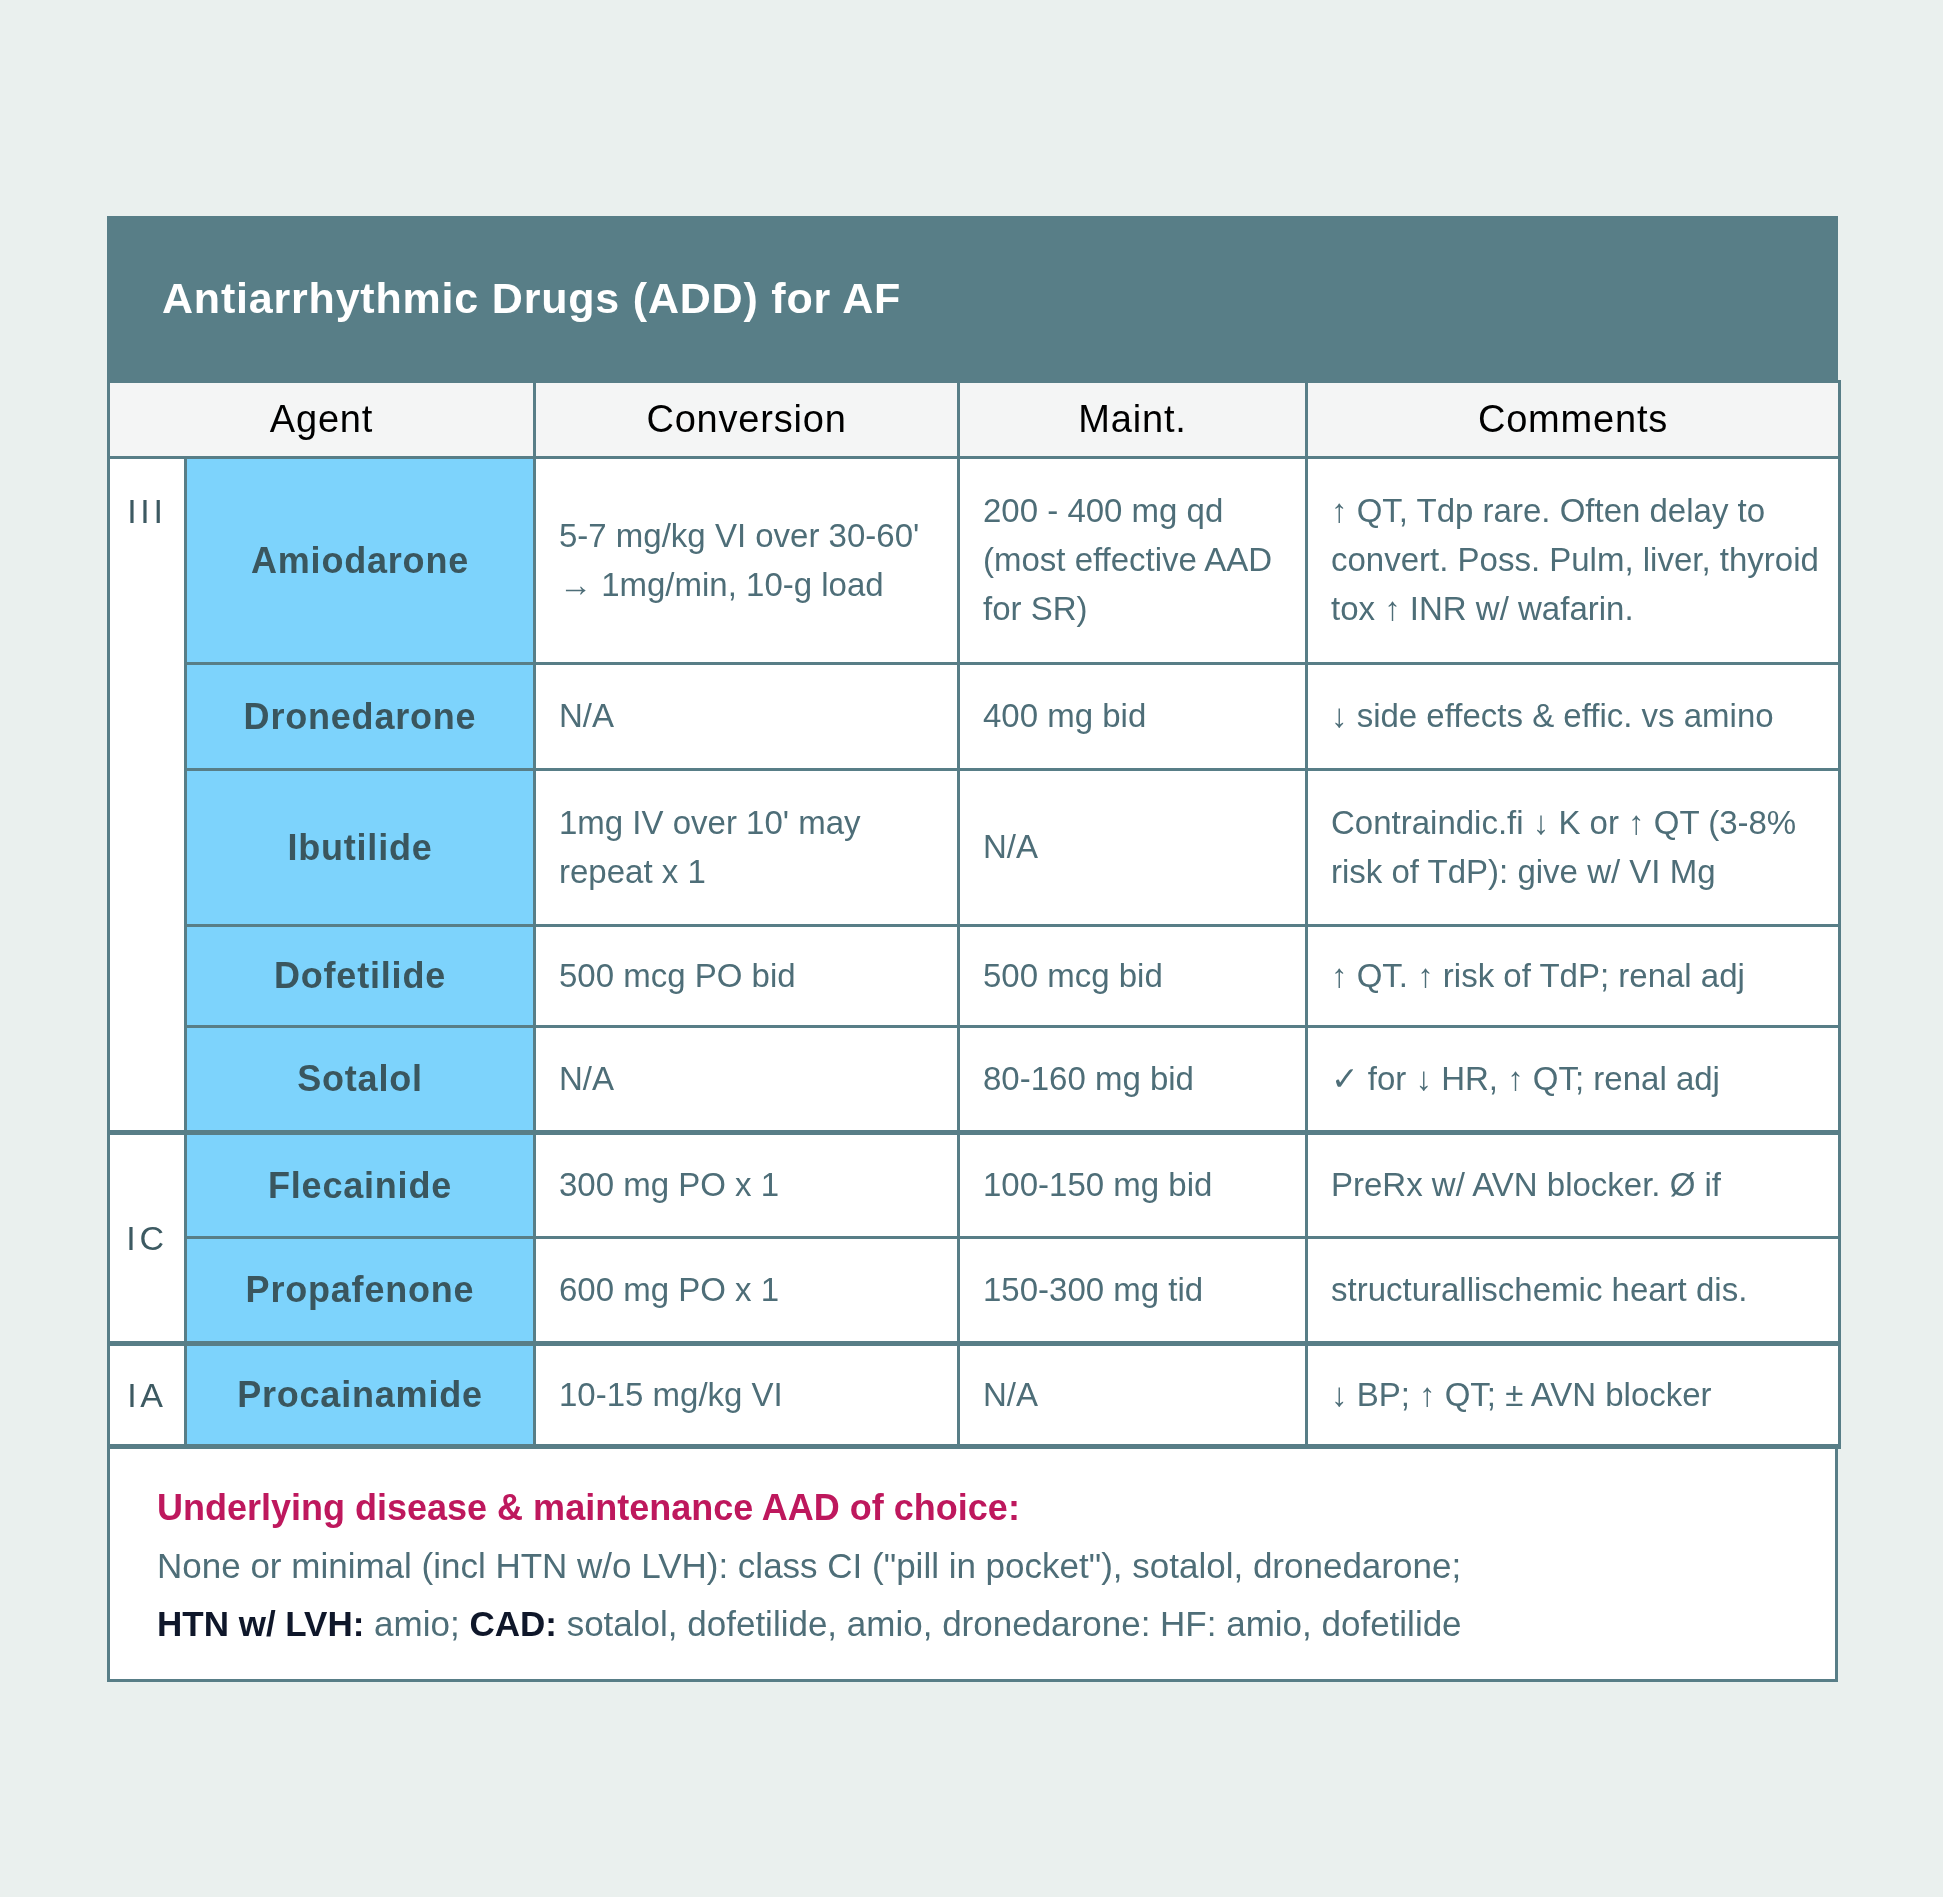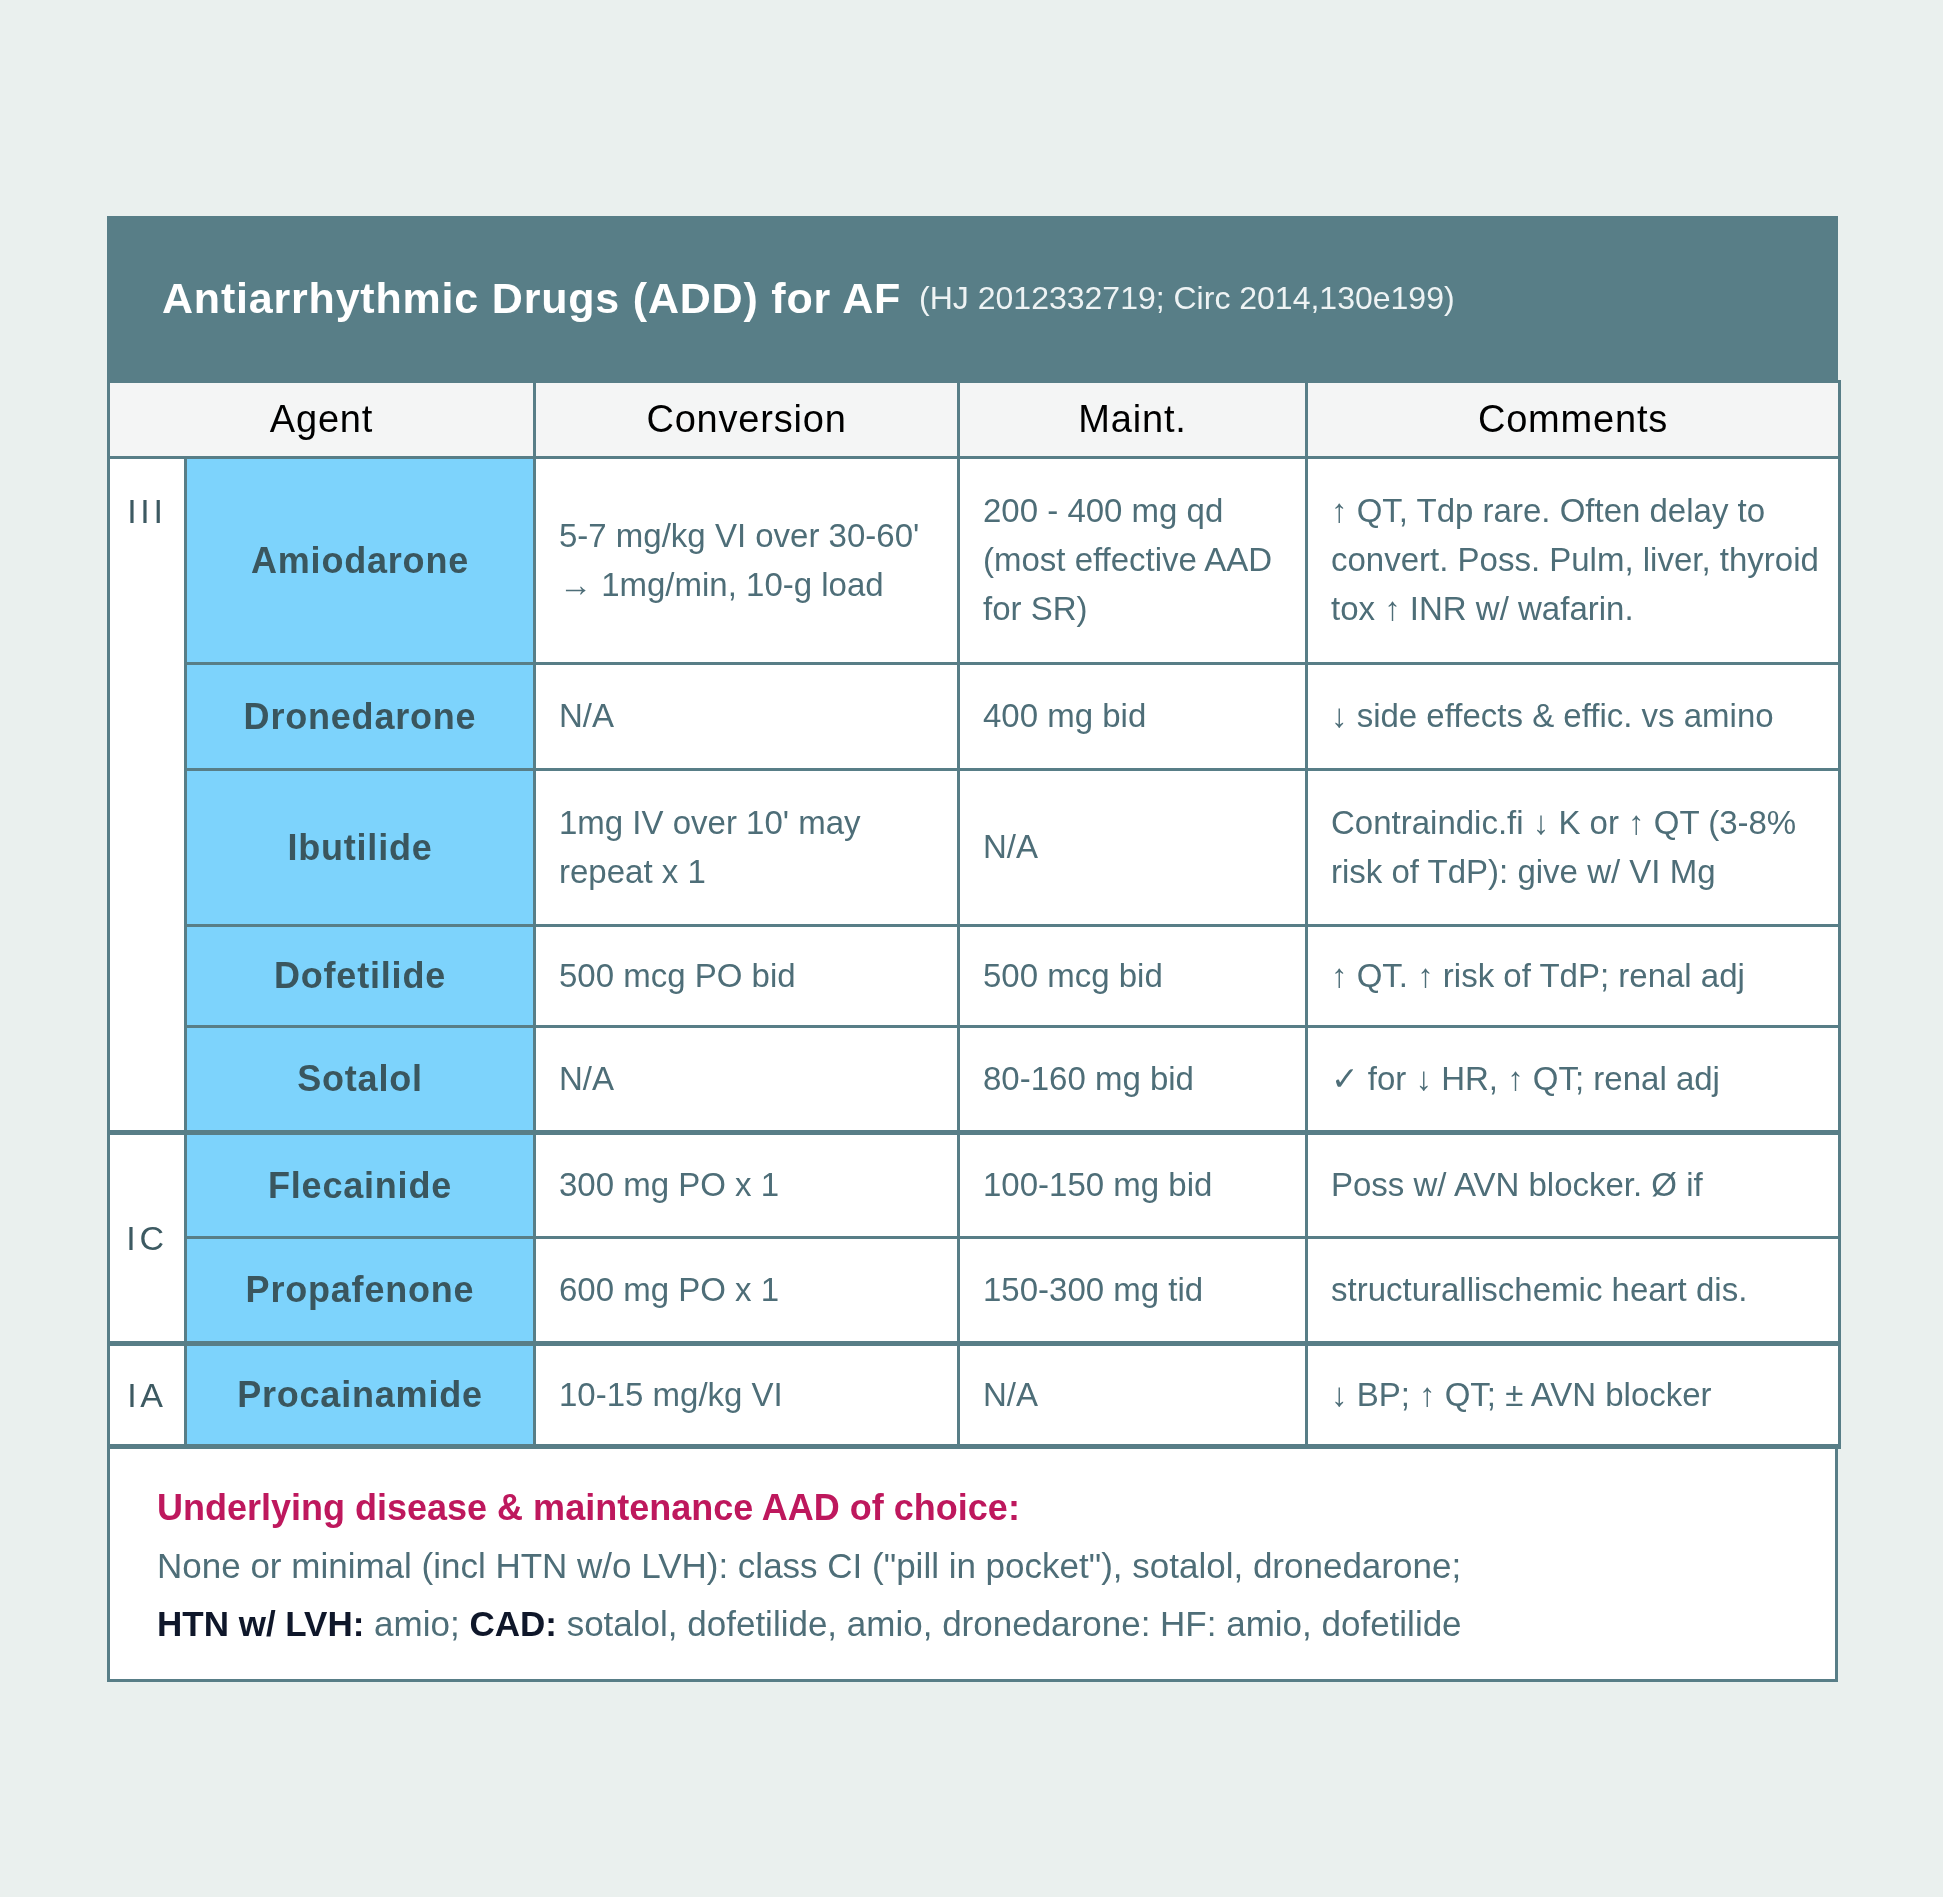--- a/index.html
+++ b/index.html
@@ -135,21 +135,20 @@
   }
 </style>
 </head>
 <body>
 
 <div class="canvas">
   <div class="card">
 
     <div class="title-bar">
       <span class="title">Antiarrhythmic Drugs (ADD) for AF</span>
-      <span class="citation">(HJ 2012332719; Circ 2014,130e199)</span>
     </div>
 
     <table class="drug-table">
       <colgroup>
         <col class="c-class">
           <col class="c-agent">
           <col class="c-conv">
           <col class="c-maint">
           <col class="c-comm">
       </colgroup>
@@ -195,21 +194,21 @@
         <td class="cell-body">N/A</td>
         <td class="cell-body">80-160 mg bid</td>
         <td class="cell-body">✓ for ↓ HR, ↑ QT; renal adj</td>
       </tr>
 
       <tr class="rh6">
         <td rowspan="2" class="cell-class class-mid span-end">IC</td>
         <td class="cell-agent">Flecainide</td>
         <td class="cell-body">300 mg PO x 1</td>
         <td class="cell-body">100-150 mg bid</td>
-        <td class="cell-body">Poss w/ AVN blocker. Ø if</td>
+        <td class="cell-body">PreRx w/ AVN blocker. Ø if</td>
       </tr>
 
       <tr class="rh7 class-end">
         <td class="cell-agent">Propafenone</td>
         <td class="cell-body">600 mg PO x 1</td>
         <td class="cell-body">150-300 mg tid</td>
         <td class="cell-body">structurallischemic heart dis.</td>
       </tr>
 
       <tr class="rh8 class-end">

